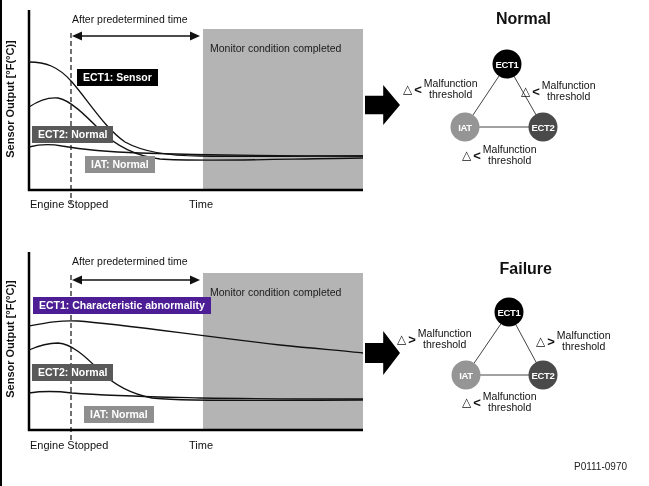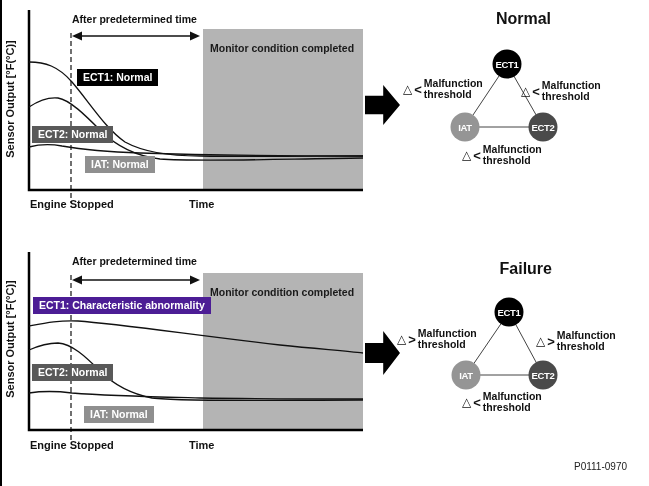--- a/index.html
+++ b/index.html
@@ -3,40 +3,40 @@
 <meta charset="utf-8">
 <style>
   html,body{margin:0;padding:0;background:#fff;}
   #figure{
     position:relative;width:649px;height:486px;background:#ffffff;
     font-family:"Liberation Sans","DejaVu Sans",sans-serif;color:#111;
     overflow:hidden;
   }
   .panel{position:absolute;left:0;width:649px;}
   .abs{position:absolute;}
-  .lbl{position:absolute;font-weight:bold;font-size:11px;color:#111;white-space:nowrap;}
+  .lbl{position:absolute;font-weight:normal;font-size:11px;color:#111;white-space:nowrap;}
   .small-lbl{font-size:10.5px;}
   .box-label{
     position:absolute;font-weight:bold;font-size:10.5px;color:#ffffff;
     padding:2px 6px;white-space:nowrap;line-height:13px;
   }
   .yaxis{
     position:absolute;left:-55px;top:93px;width:130px;text-align:center;
     transform:rotate(-90deg);font-weight:bold;font-size:11px;white-space:nowrap;
   }
   .title{position:absolute;font-size:16px;font-weight:bold;width:70px;text-align:right;}
   .node{
     position:absolute;width:29px;height:29px;border-radius:50%;
     transform:translate(-50%,-50%);display:flex;align-items:center;justify-content:center;
     color:#fff;font-weight:bold;font-size:9.5px;letter-spacing:-0.3px;
   }
   .ann{position:absolute;display:flex;align-items:center;gap:2px;}
   .ann .tri{font-size:12px;line-height:12px;}
   .ann .cmp{font-size:13px;font-weight:bold;line-height:13px;}
-  .ann .txt{font-size:10.5px;font-weight:bold;line-height:11px;white-space:pre-line;}
+  .ann .txt{font-size:10.5px;font-weight:normal;line-height:11px;white-space:pre-line;text-align:center;}
   .block-arrow{
     position:absolute;background:#000;
     clip-path:polygon(0 27%,52% 27%,52% 0,100% 50%,52% 100%,52% 73%,0 73%);
   }
   .figure-code{position:absolute;font-size:10px;color:#222;white-space:nowrap;}
   .left-border{position:absolute;left:0;top:0;width:2px;height:486px;background:#000;}
 </style>
 </head>
 <body>
 
@@ -56,21 +56,21 @@
       <path d="M29,147 C40,144 52,144 62,146 C85,150 110,152 140,153 C200,155 300,156 363,156" fill="none" stroke="#111" stroke-width="1.3"></path>
       <line x1="507" y1="64" x2="465" y2="127" stroke="#444" stroke-width="1"></line>
       <line x1="507" y1="64" x2="543" y2="127" stroke="#444" stroke-width="1"></line>
       <line x1="465" y1="127" x2="543" y2="127" stroke="#444" stroke-width="1"></line>
     </svg>
 
     <div class="yaxis">Sensor Output [°F(°C)]</div>
     <div class="lbl small-lbl" style="left:72px;top:13px;">After predetermined time</div>
     <div class="lbl small-lbl" style="left:210px;top:42px;color:#1a1a1a;">Monitor condition completed</div>
 
-    <div class="box-label" style="left:77px;top:69px;background:#000000;">ECT1: Normal</div>
+    <div class="box-label" style="left:77px;top:69px;background:#000000;">ECT1: Sensor</div>
     <div class="box-label" style="left:32px;top:126px;background:#595959;">ECT2: Normal</div>
     <div class="box-label" style="left:85px;top:156px;background:#8f8f8f;">IAT: Normal</div>
 
     <div class="lbl" style="left:30px;top:198px;">Engine Stopped</div>
     <div class="lbl" style="left:189px;top:198px;">Time</div>
 
     <div class="block-arrow" style="left:365px;top:85px;width:35px;height:40px;"></div>
 
     <div class="title" style="left:481px;top:10px;">Normal</div>
 

